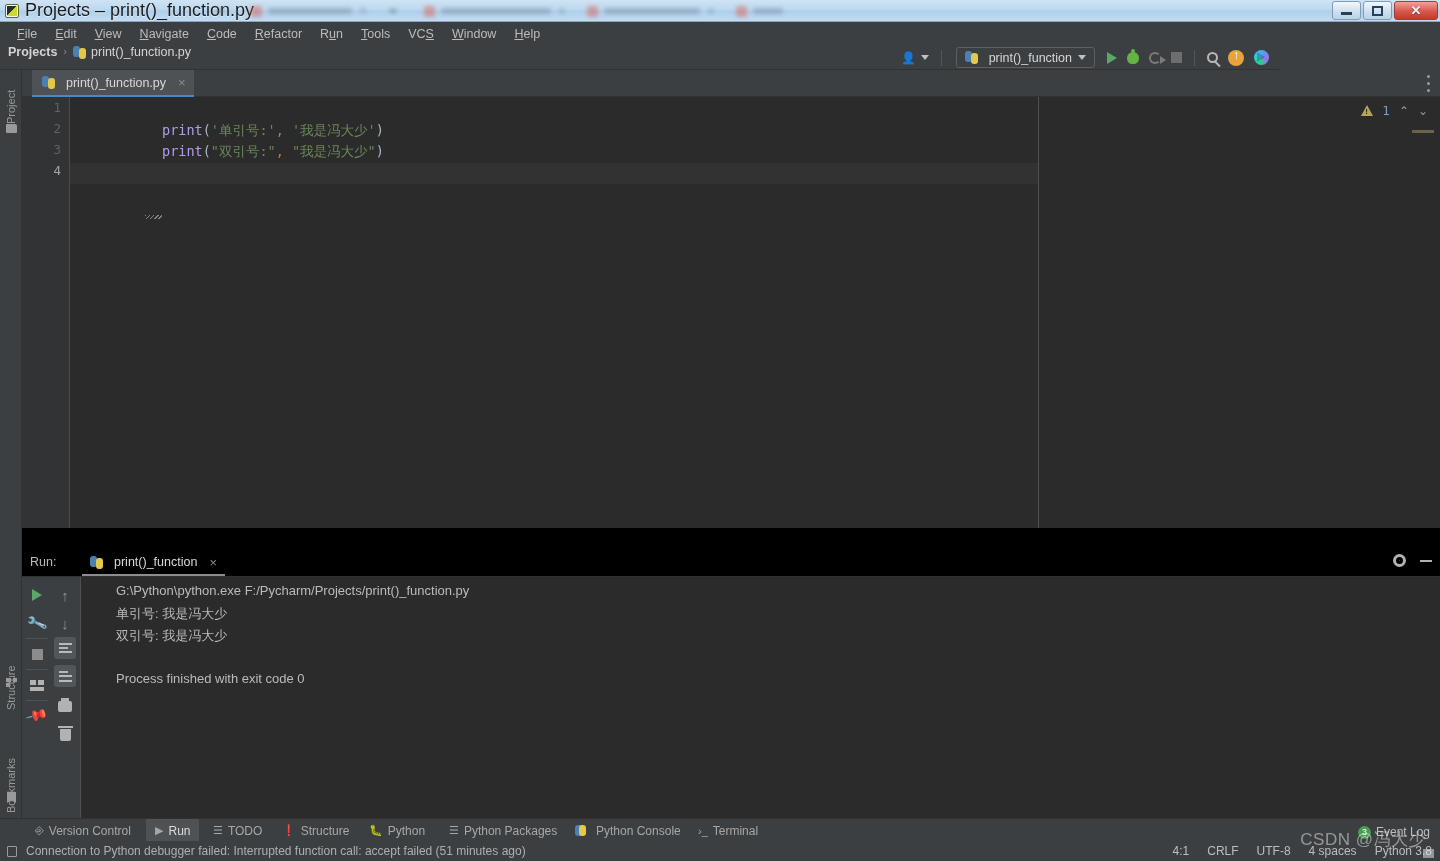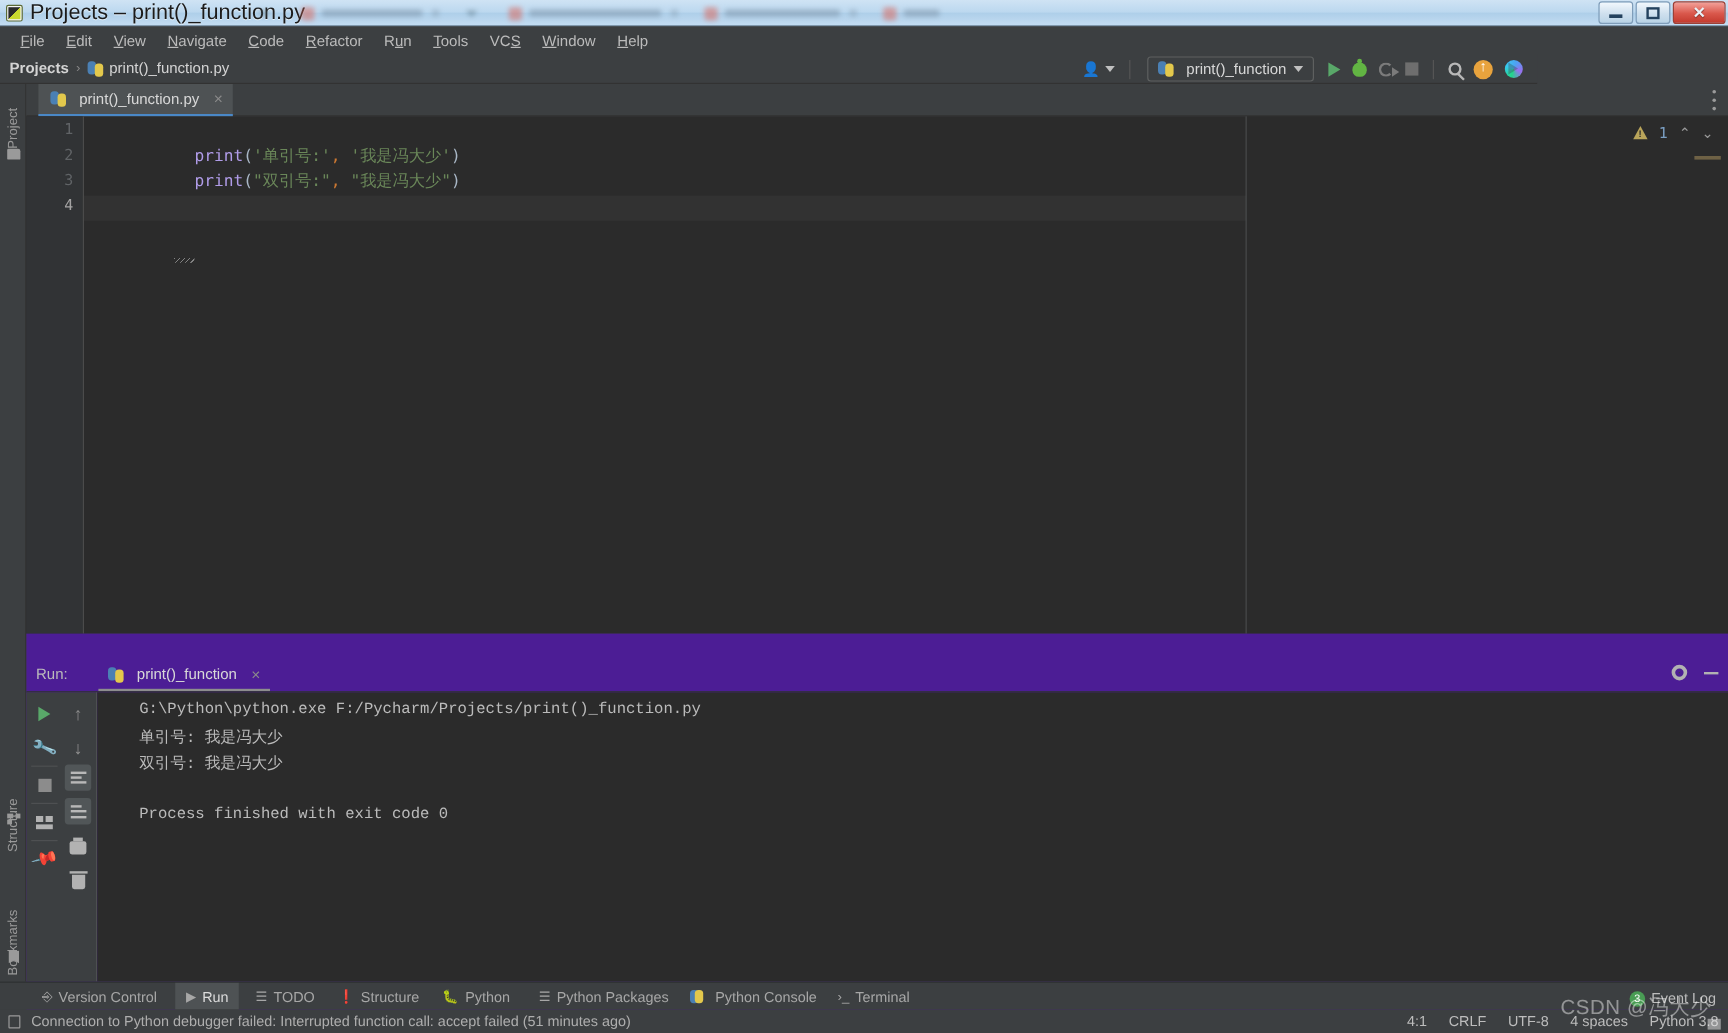--- a/index.html
+++ b/index.html
@@ -56,21 +56,21 @@
   .menubar {
     position: absolute; left: 0; top: 22px; width: 1440px; height: 23px;
     background: #3c3f41; display: flex; align-items: center; padding-left: 8px;
   }
   .menu-item { font-size: 12.5px; color: #bbbbbb; padding: 2px 9px; white-space: nowrap; }
   .menu-item u { text-decoration: underline; }
 
   
   .navbar {
     position: absolute; left: 0; top: 45px; width: 1281px; height: 25px;
-    background: #3c3f41; display: flex; align-items: center;
+    background: #3c3f41; display: flex; align-items: flex-start;
     border-bottom: 1px solid #323232;
   }
   .crumb { font-size: 12.5px; color: #d4d4d4; display: flex; align-items: center; }
   .crumb.bold { font-weight: bold; margin-left: 8px; }
   .crumb-sep { color: #888; margin: 0 6px; font-size: 11px; }
   .py-icon { width: 13px; height: 13px; margin-right: 5px; position: relative; flex: none; }
   .py-icon::before, .py-icon::after {
     content: ""; position: absolute; width: 7px; height: 11px; border-radius: 3px;
   }
   .py-icon::before { left: 0; top: 0; background: #4b80b4; }
@@ -155,21 +155,21 @@
   .rightpane { position: absolute; left: 1017px; top: 0; width: 401px; height: 431px; background: #2b2b2b; }
   .insp-widget { position: absolute; right: 12px; top: 6px; display: flex; align-items: center; gap: 9px; }
   .warn-tri { width: 0; height: 0; border-left: 6px solid transparent; border-right: 6px solid transparent;
               border-bottom: 11px solid #b9a45a; position: relative; }
   .warn-tri::after { content:"!"; position:absolute; left:-2px; top:2px; font-size:8px; color:#2b2b2b; font-weight:bold; }
   .insp-count { color: #7a9ec2; font-size: 12.5px; font-family: "DejaVu Sans Mono", monospace; }
   .chev { color: #9a9a9a; font-size: 12px; }
   .scroll-mark { position: absolute; right: 6px; top: 33px; width: 22px; height: 3px; background: #6e6145; }
 
   
-  .runwin { position: absolute; left: 22px; top: 528px; width: 1418px; height: 316px; background: #4c1d95; }
+  .runwin { position: absolute; left: 22px; top: 528px; width: 1418px; height: 316px; background: #000000; }
   .runhead { position: absolute; left: 0; top: 22px; width: 1418px; height: 26px; }
   .runlabel { position: absolute; left: 8px; top: 5px; color: #bbbbbb; font-size: 12.5px; }
   .runtab {
     position: absolute; left: 60px; top: 0; height: 26px; display: flex; align-items: center; gap: 6px;
     padding: 0 8px; color: #d8d8d8; font-size: 12.5px; border-bottom: 2px solid #8d8d8d;
   }
   .runhead-right { position: absolute; right: 8px; top: 4px; display: flex; align-items: center; gap: 14px; }
   .gear-ico { width: 13px; height: 13px; border-radius: 50%; border: 3px solid #b2b2b2; position: relative; }
   .gear-ico::after { content:""; position:absolute; left:3px; top:3px; width:1px; height:1px; background:#3c3f41; }
   .min-ico { width: 12px; height: 2px; background: #b2b2b2; }
@@ -196,21 +196,21 @@
   .rt-scroll { width: 13px; height: 11px; background:
       linear-gradient(#b8b8b8,#b8b8b8) left top/9px 2px no-repeat,
       linear-gradient(#b8b8b8,#b8b8b8) left 4px/13px 2px no-repeat,
       linear-gradient(#b8b8b8,#b8b8b8) left bottom/13px 2px no-repeat; }
   .rt-print { width: 14px; height: 11px; background: #b2b2b2; border-radius: 2px; position: relative; }
   .rt-print::before { content:""; position:absolute; left:3px; top:-3px; width:8px; height:3px; background:#b2b2b2; }
   .rt-trash { width: 11px; height: 12px; background: #b2b2b2; border-radius: 0 0 2px 2px; position: relative; }
   .rt-trash::before { content:""; position:absolute; left:-2px; top:-3px; width:15px; height:2px; background:#b2b2b2; }
 
   .console { position: absolute; left: 59px; top: 49px; width: 1359px; height: 241px; background: #2b2b2b; }
-  .conline { position: absolute; left: 35px; font-family: Liberation Mono, monospace; font-size: 13px; color: #bbbbbb; white-space: pre; }
+  .conline { position: absolute; left: 35px; font-family: Liberation Sans, sans-serif; font-size: 13px; color: #bbbbbb; white-space: pre; }
 
   
   .bottombar { position: absolute; left: 0; top: 818px; width: 1440px; height: 23px; background: #3c3f41; border-top: 1px solid #2f3132; }
   .bwin { position: absolute; top: 0; height: 23px; display: flex; align-items: center; gap: 5px; padding: 0 9px; color: #a7a7a7; font-size: 12px; }
   .bwin.active { background: #4e5254; color: #dcdcdc; }
   .bico { font-size: 11px; color: #a7a7a7; display: inline-flex; align-items: center; }
 
   
   .statusbar { position: absolute; left: 0; top: 841px; width: 1440px; height: 20px; background: #3c3f41; }
   .status-msg { position: absolute; left: 26px; top: 3px; color: #aeaeae; font-size: 12px; }

